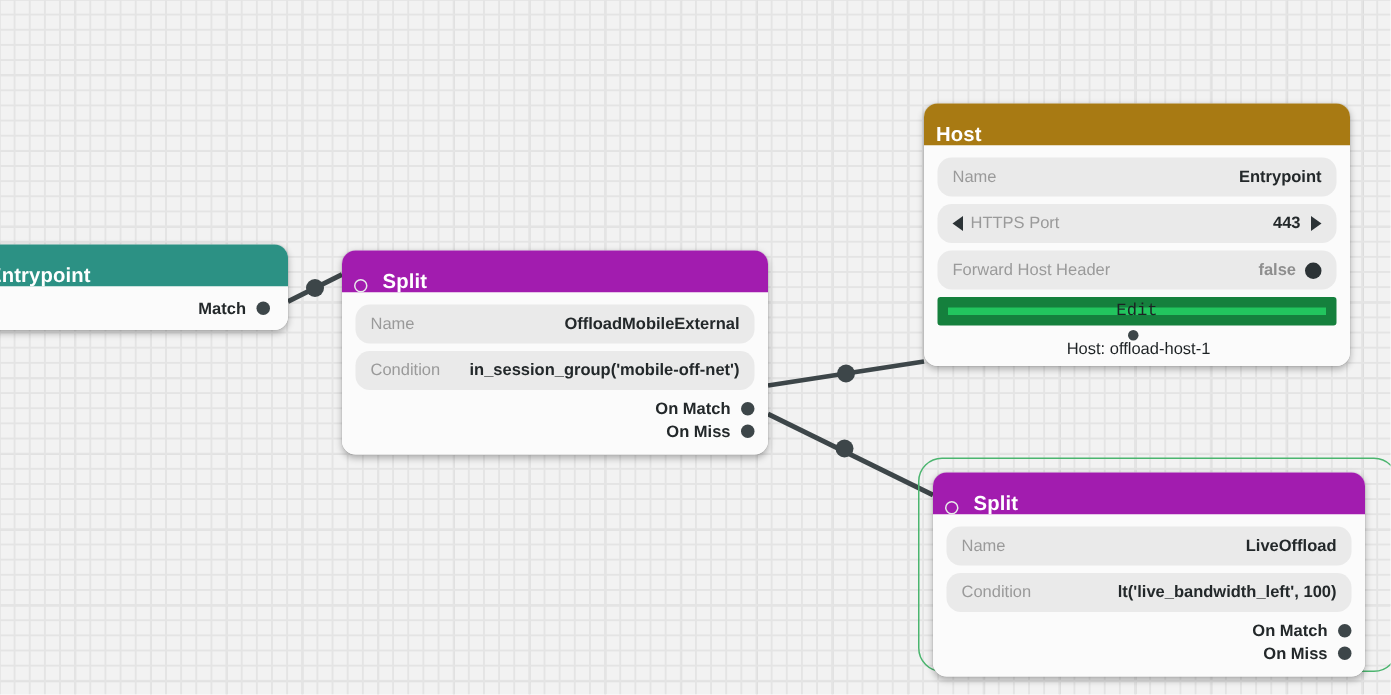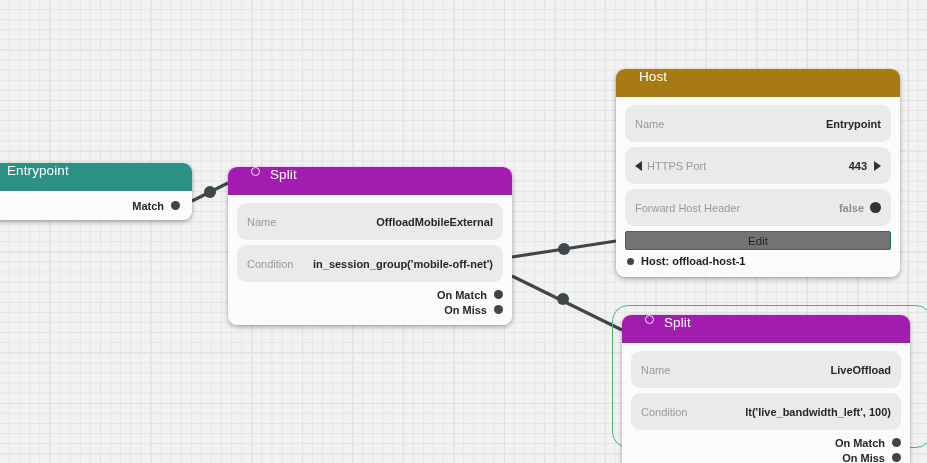--- a/index.html
+++ b/index.html
@@ -25,46 +25,47 @@
   
   .node {
     position: absolute;
     border-radius: 9px;
     background: #fbfbfb;
     box-shadow: 0 2px 5px rgba(0,0,0,0.30), 0 0 0 0.5px rgba(0,0,0,0.06);
   }
   .node-header {
     height: 28px;
     border-radius: 9px 9px 0 0;
-    display: flex; align-items: flex-start;
-    padding: 0 23px;
+    display: flex; align-items: flex-end;
+    padding: 0 8px;
     color: #ffffff;
     font-size: 13.5px;
     letter-spacing: 0.1px;
+    font-weight: bold;
   }
   .hdr-dark { background: #a21caf; }
   .hdr-teal { background: #2c9184; }
   .hdr-gold { background: #a87a13; }
   .hdr-icon {
     width: 9px; height: 9px;
     border: 1.4px solid #e8eaea;
     border-radius: 50%;
     margin-right: 10px;
     flex: 0 0 auto;
   }
   .node-body {
     border-radius: 0 0 9px 9px;
     background: #fbfbfb;
     padding: 8px 9px 8px 9px;
   }
   .body-plain { padding: 6px 10px 8px 10px; }
 
   
   .field {
-    height: 37px;
+    height: 26px;
     border-radius: 9.5px;
     background: #eaeaea;
     display: flex; align-items: center;
     padding: 0 10px;
     margin-bottom: 5px;
     font-size: 11px;
   }
   .field:last-child { margin-bottom: 0; }
   .f-label { color: #9a9a9a; white-space: nowrap; }
   .f-value {
@@ -103,36 +104,38 @@
     flex: 0 0 auto;
   }
   .port-dot-in {
     width: 7px; height: 7px; border-radius: 50%;
     background: #3d4649;
     margin-right: 7px;
     flex: 0 0 auto;
   }
   .port-row-left {
     display: flex; align-items: center;
-    font-size: 11px; font-weight: bold; color: #1d2224;
+    font-size: 11px; font-weight: normal; color: #1d2224;
     height: 16px;
     padding-left: 2px;
+    flex-direction: column;
   }
   .ports-block { margin-top: 5px; }
 
   
   .btn-edit {
     height: 19px;
-    background: #737373;
-    border: 1px solid #15803d;
+    background: #22c55e;
+    border: 7px solid #15803d;
     border-radius: 2px;
     display: flex; align-items: center; justify-content: center;
     font-size: 11.5px;
     color: #1d2224;
     margin: 1px 0 3px 0;
+    font-family: Liberation Mono, monospace;
   }
 
   
   .selection {
     position: absolute;
     border: 1.5px solid #4bb56f;
     border-radius: 16px;
     pointer-events: none;
   }
 

